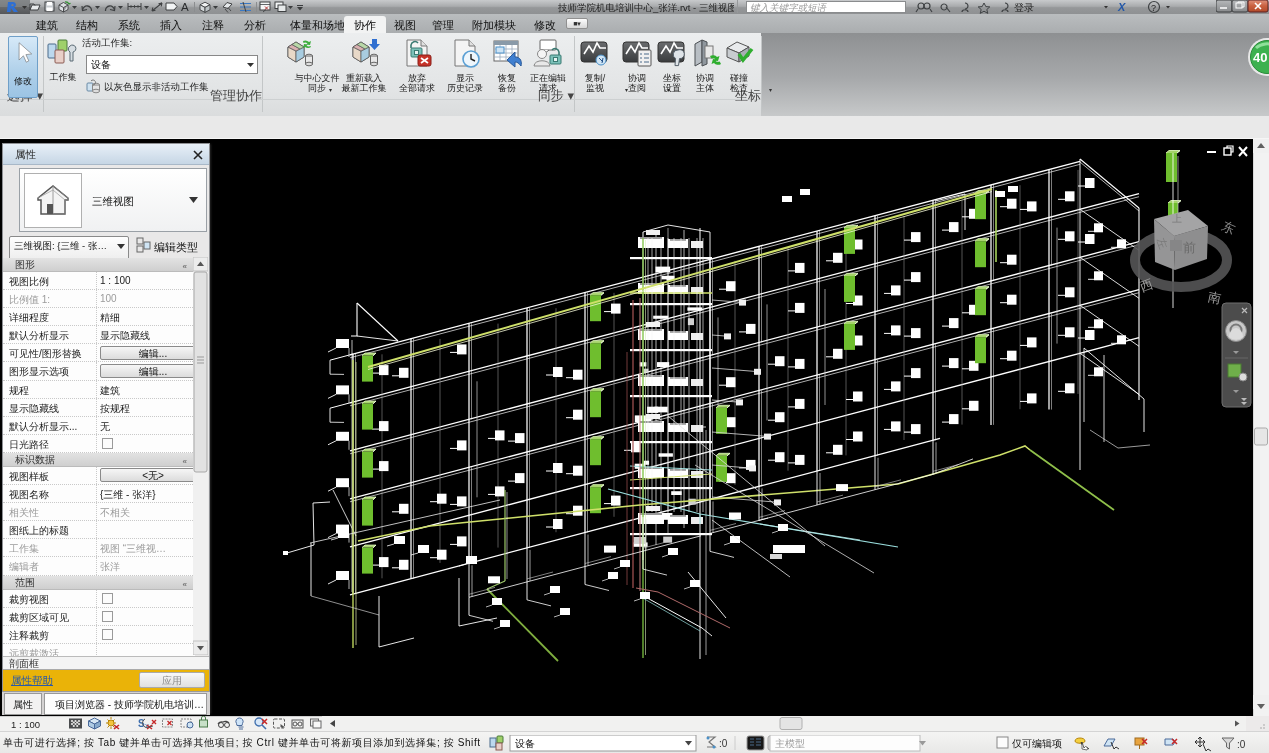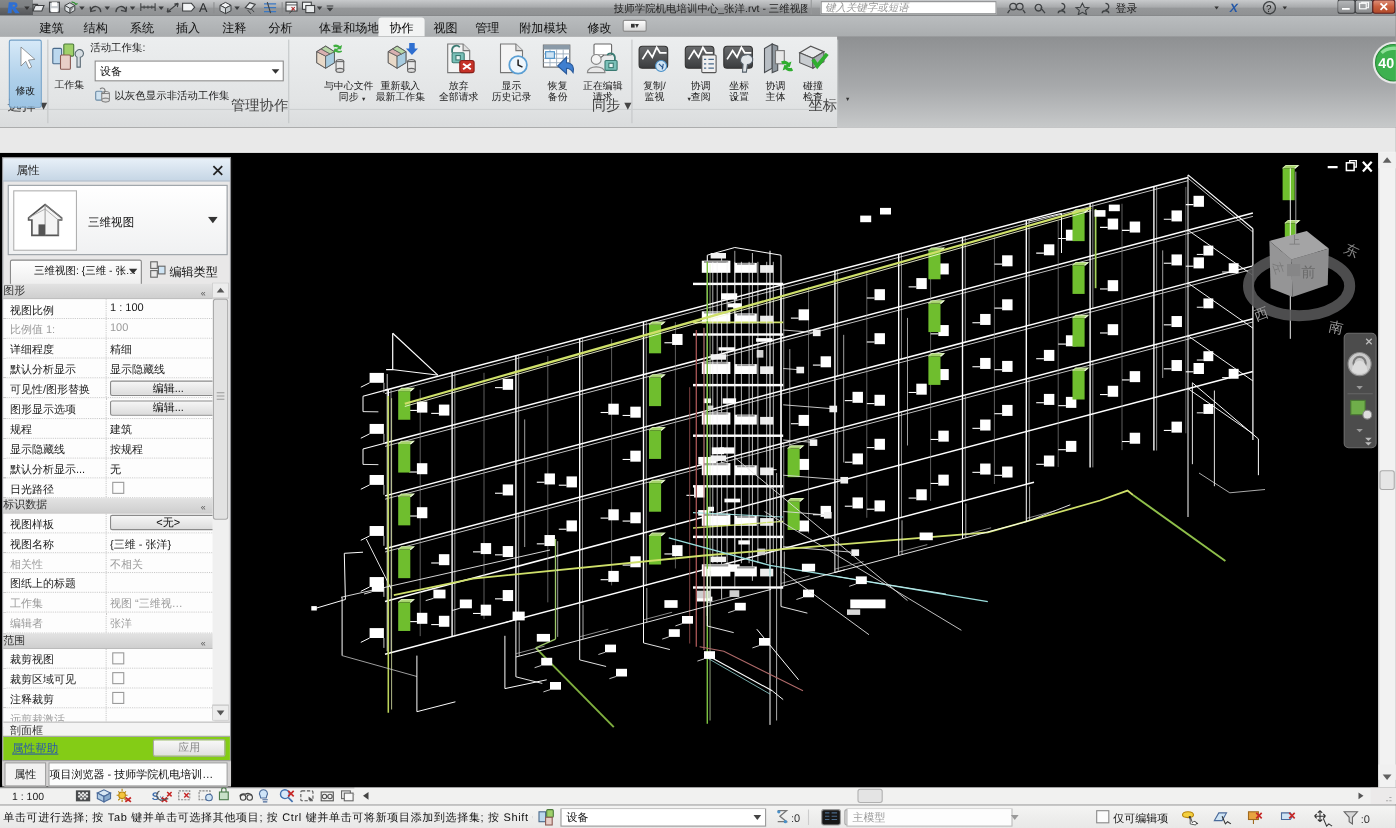--- a/index.html
+++ b/index.html
@@ -19,21 +19,21 @@
 #canvas{left:0;top:139px;width:1253px;height:577px;background:#000}
 #vscroll{left:1253px;top:139px;width:16px;height:577px;background:#f2f2f2;border-left:1px solid #d9d9d9}
 #bottombar{left:0;top:716px;width:1269px;height:15px;background:#f1f1f0;border-top:1px solid #cfcfcf}
 #statusbar{left:0;top:731px;width:1269px;height:22px;background:linear-gradient(180deg,#f4f4f3,#e8e8e7);border-top:1px solid #d4d4d4}
 #palette{left:2px;top:143px;width:208px;height:570px;background:#e9e8e8;border:1px solid #8e9094;box-shadow:1px 1px 2px rgba(255,255,255,.15)}
 .prow{position:relative;height:18.1px;border-bottom:1px dotted #c9c9c9;font-size:10px;color:#1a1a1a;background:#fdfdfd}
 .prow .lab{position:absolute;left:6px;top:3px;white-space:nowrap}
 .prow .val{position:absolute;left:97px;top:3px;white-space:nowrap}
 .prow .cdiv{position:absolute;left:93px;top:0;bottom:0;width:1px;border-left:1px dotted #c9c9c9}
 .phead{height:14px;background:linear-gradient(180deg,#e2e2e2,#cfcfcf);font-size:10px;color:#333;
- padding-left:0;line-height:14px;border-bottom:1px solid #bbb;position:relative}
+ padding-left:12px;line-height:14px;border-bottom:1px solid #bbb;position:relative}
 .chev{position:absolute;right:8px;top:2px;font-size:8px;color:#555}
 .ebtn{position:absolute;left:97px;top:1.5px;width:106px;height:14px;background:linear-gradient(180deg,#f6f6f6,#dcdcdc);
  border:1px solid #8a8a8a;border-radius:2px;font-size:10px;text-align:center;line-height:13px;color:#111}
 .cbox{position:absolute;left:99px;top:3.5px;width:11px;height:11px;background:#fcfcfc;border:1px solid #9a9a9a}
 .gray{color:#9b9b9b}
 text{font-family:"Liberation Sans",sans-serif}
 </style></head><body>
 <div class="abs" id="titlebar"></div>
 <svg class="abs" style="left:0;top:0" width="1269" height="14">
  <rect x="0" y="0" width="30" height="14" fill="url(#gr1)"></rect>
@@ -1081,38 +1081,38 @@
     </g>
  <text x="756" y="13" font-size="10" fill="#333">:0</text>
 </svg>
 <div class="abs" id="palette">
 <div style="height:21px;background:linear-gradient(180deg,#e8f0f8,#c6d6e5);border-bottom:1px solid #a8b8c8;position:relative">
  <div style="position:absolute;left:12px;top:4px;font-size:10.5px;color:#222">属性</div>
  <svg style="position:absolute;right:6px;top:6px" width="10" height="10">
         <path d="M1 1 l8 8 M9 1 l-8 8" stroke="#222" stroke-width="1.6"></path>
       </svg>
 </div>
-<div style="position:relative;margin:3px 2px 0 4px;height:64px;background:linear-gradient(180deg,#fff,#f0f1f2);border:1px solid #9aa0a6">
+<div style="position:relative;margin:3px 2px 0 16px;height:64px;background:linear-gradient(180deg,#fff,#f0f1f2);border:1px solid #9aa0a6">
  <div style="position:absolute;left:4px;top:4px;width:58px;height:55px;background:#fff;border:1px solid #b0b0b0">
   <svg width="56" height="53">
           <g transform="translate(9,8)">
    <path d="M4 16 L19 4 L34 16 l0 2 -3 0 0 14 -24 0 0 -14 -3 0 z" fill="#f4f4f4" stroke="#555" stroke-width="1.5"></path>
    <path d="M19 4 L34 16 l0 2 -3 0 M19 4 l0 28" fill="none" stroke="#888" stroke-width="0.8"></path>
    <path d="M4 16 L19 8 L31 18 l0 14" fill="none" stroke="#999" stroke-width="0.7"></path>
    <rect x="13" y="22" width="6" height="10" fill="#555"></rect>
   </g>
         </svg>
  </div>
  <div style="position:absolute;left:72px;top:26px;font-size:10.5px;color:#111">三维视图</div>
  <svg style="position:absolute;right:8px;top:28px" width="9" height="6">
         <path d="M0 0 l9 0 l-4.5 6 z" fill="#333"></path>
       </svg>
 </div>
 <div style="position:relative;height:26px">
- <div style="position:absolute;left:6px;top:4px;width:120px;height:32px;background:linear-gradient(#fefefe,#e8e8e8);border:1px solid #8a8a8a;border-radius:2px;font-size:9.5px;color:#111;padding:3px 2px 0 21px;white-space:nowrap;overflow:hidden">三维视图: {三维 - 张…
+ <div style="position:absolute;left:6px;top:4px;width:120px;height:32px;background:linear-gradient(#fefefe,#e8e8e8);border:1px solid #8a8a8a;border-radius:2px;font-size:9.5px;color:#111;padding:3px 2px 0 4px;white-space:nowrap;overflow:hidden">三维视图: {三维 - 张…
   <svg style="position:absolute;right:3px;top:7px" width="8" height="5">
           <path d="M0 0 l8 0 l-4 5 z" fill="#333"></path>
         </svg></div>
  <svg style="position:absolute;left:133px;top:5px" width="15" height="16">
         <rect x="1" y="1" width="6" height="6" fill="none" stroke="#666"></rect>
         <rect x="1" y="9" width="6" height="6" fill="none" stroke="#666"></rect>
         <rect x="8" y="5" width="6" height="7" fill="#cfe4f4" stroke="#666"></rect>
       </svg>
  <div style="position:absolute;left:151px;top:8px;font-size:11px;color:#111">编辑类型</div>
 </div>
@@ -1217,27 +1217,27 @@
       </div>
       <div class="prow">
         <div class="cdiv"></div>
         <div class="lab gray">远剪裁激活</div>
         <div class="val "></div>
       </div>
     </div>
 <div style="position:absolute;left:0;right:0;top:512px;height:13px;background:#f4f4f4;border-top:1px solid #bbb;overflow:hidden">
  <div style="margin-left:6px;font-size:10px;color:#333">剖面框</div>
     </div>
-<div style="position:absolute;left:0;right:0;top:525px;height:22px;border-top:1px solid #aaa;background:#84cc16">
+<div style="position:absolute;left:0;right:0;top:525px;height:22px;border-top:1px solid #aaa;background:#eab308">
  <div style="position:absolute;left:8px;top:4px;font-size:10.5px;color:#2a5aa8;text-decoration:underline">属性帮助</div>
  <div style="position:absolute;right:4px;top:2px;width:66px;height:16px;background:linear-gradient(#f8f8f8,#e0e0e0);border:1px solid #aaa;border-radius:2px;font-size:10px;color:#8a8a8a;text-align:center;line-height:15px">应用</div>
 </div>
 <div style="position:absolute;left:-1px;right:-1px;top:547px;height:24px;background:#d4d2d2;border-top:1px solid #999">
  <div style="position:absolute;left:2px;top:1px;width:38px;height:22px;background:#f2f1f1;border:1px solid #999;font-size:10px;text-align:center;line-height:21px;color:#111">属性</div>
- <div style="position:absolute;left:42px;top:1px;width:163px;height:22px;background:#fdfdfd;border:1px solid #999;font-size:10px;line-height:21px;color:#111;white-space:nowrap;overflow:hidden;padding-left:0">项目浏览器 - 技师学院机电培训…</div>
+ <div style="position:absolute;left:42px;top:1px;width:163px;height:22px;background:#fdfdfd;border:1px solid #999;font-size:10px;line-height:21px;color:#111;white-space:nowrap;overflow:hidden;padding-left:10px">项目浏览器 - 技师学院机电培训…</div>
 </div>
 <svg style="position:absolute;right:1px;top:113px" width="15" height="398">
  <rect x="0" y="0" width="15" height="398" fill="#f0f0f0"></rect>
  <rect x="0" y="0" width="15" height="14" fill="#ececec" stroke="#c0c0c0"></rect>
       <path d="M4 9 l3.5 -4.5 L11 9 z" fill="#555"></path>
  <rect x="1" y="15" width="13" height="200" rx="2" fill="#e2e2e2" stroke="#a8a8a8"></rect>
  <path d="M4 100 h7 M4 103 h7 M4 106 h7" stroke="#999"></path>
  <rect x="0" y="384" width="15" height="14" fill="#ececec" stroke="#c0c0c0"></rect>
       <path d="M4 389 l3.5 4.5 L11 389 z" fill="#555"></path>
 </svg>

